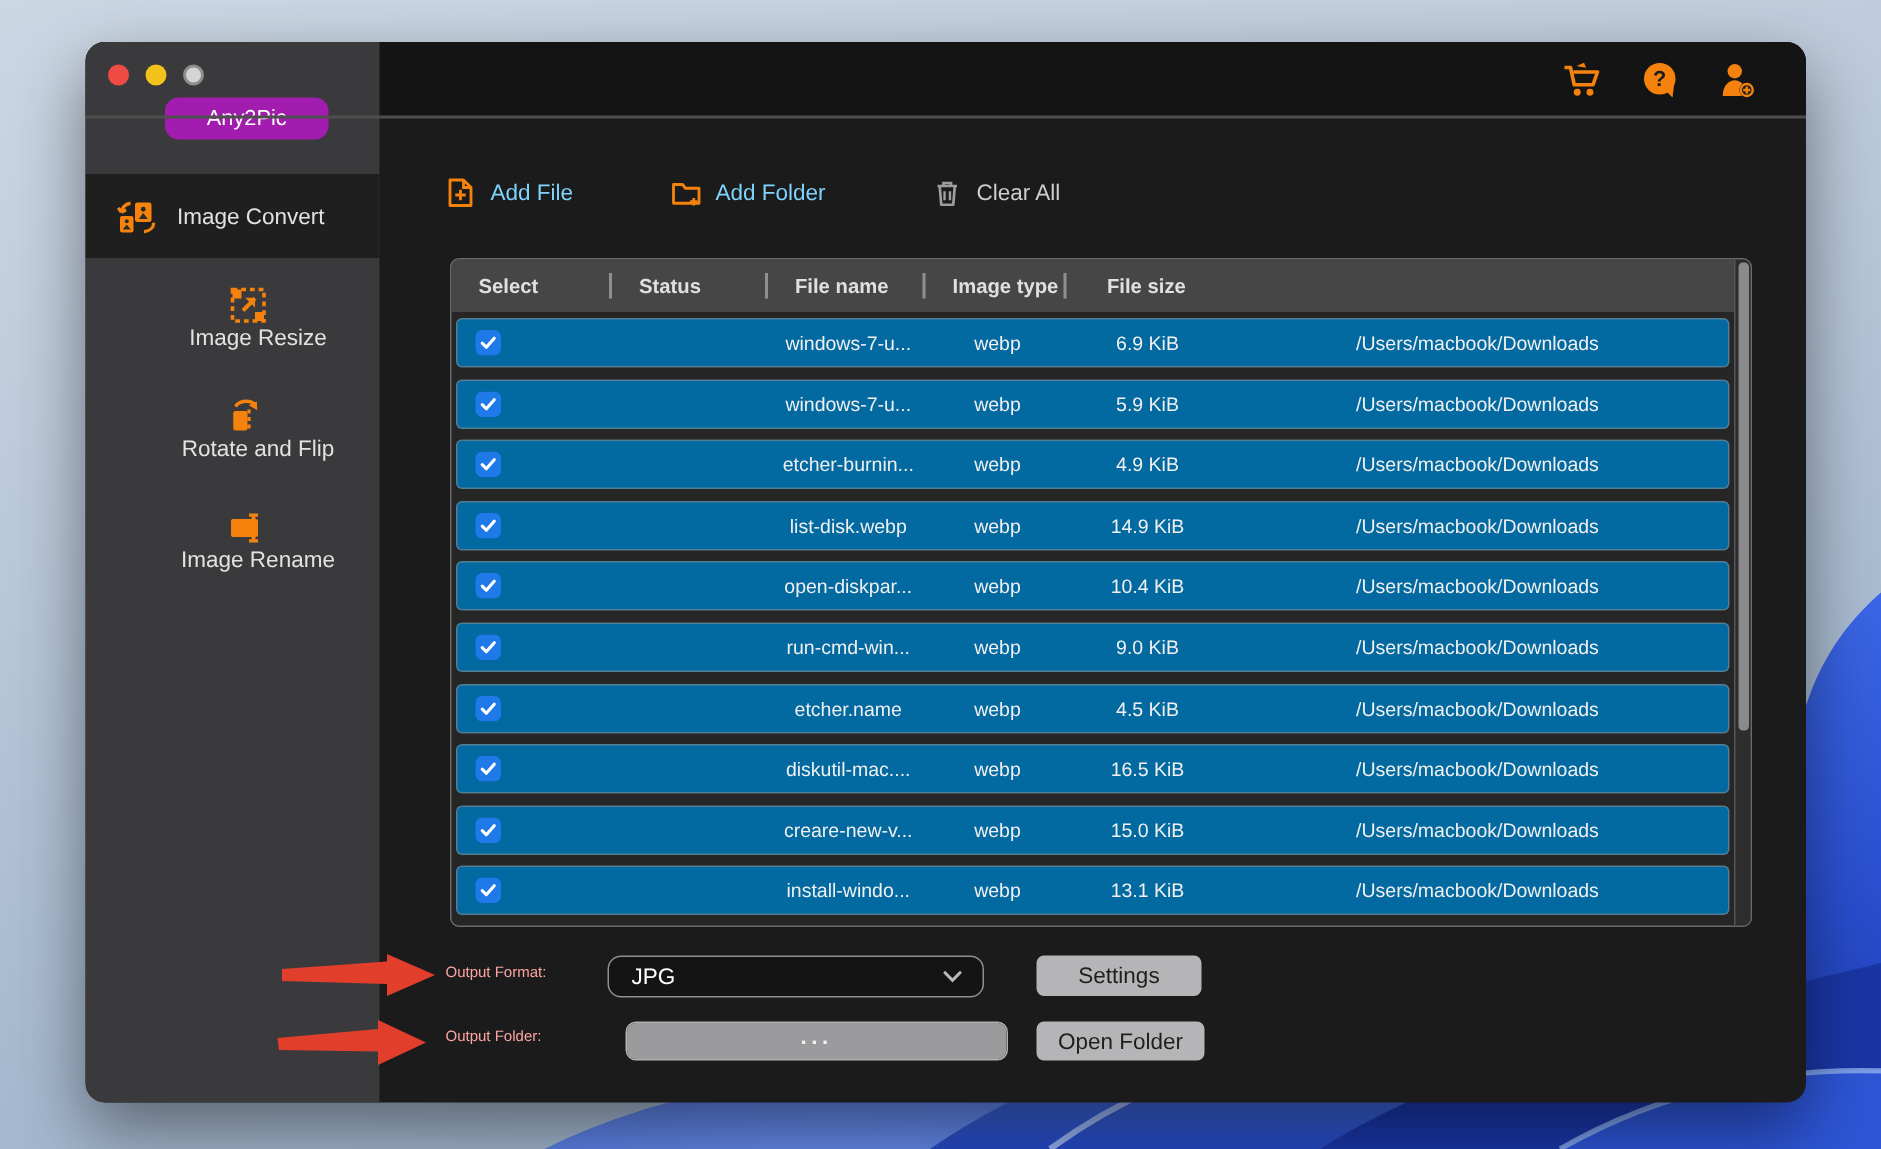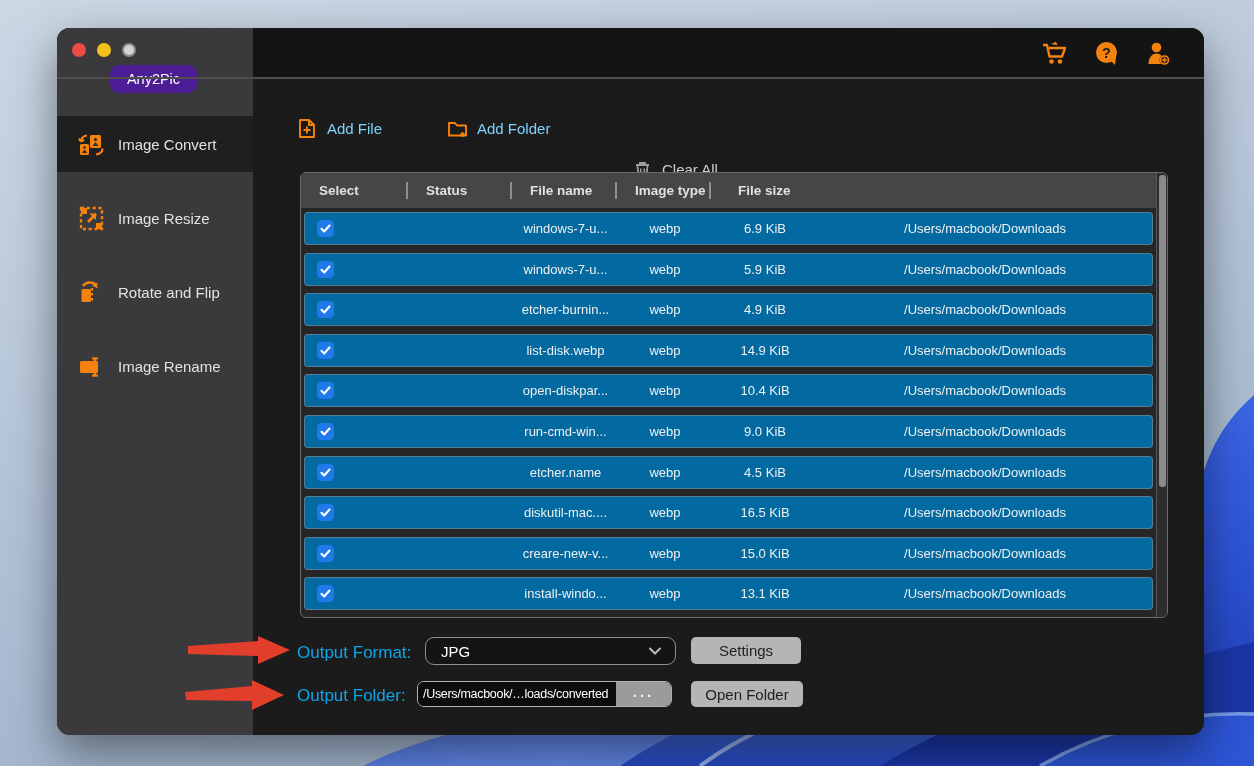--- a/index.html
+++ b/index.html
@@ -13,27 +13,27 @@
   .titlebar-sep { position:absolute; left:0; top:49px; width:100%; height:2px; background:#4e4e4e; z-index:1; }
   .titlebar-zone { position:absolute; left:0; top:0; width:100%; height:49px; background:#141414; }
 
   
   .sidebar { position:absolute; left:0; top:0; width:196px; height:100%; background:#3a3a3c; z-index:0; }
   .traffic-lights { position:absolute; left:15px; top:15px; display:flex; gap:11px; }
   .tl { width:14px; height:14px; border-radius:50%; }
   .tl-red { background:#ee4b45; }
   .tl-yellow { background:#f3c21b; }
   .tl-gray { background:#d4d4d4; border:2px solid #8e8e8e; }
-  .badge { position:absolute; left:53px; top:37px; width:87px; height:28px; z-index:2;
-           background:#4c1d95; border-radius:9px; color:#fff; font-size:14.5px;
+  .badge { position:absolute; left:53px; top:37px; width:109px; height:28px; z-index:2;
+           background:#a21caf; border-radius:9px; color:#fff; font-size:14.5px;
            display:flex; align-items:center; justify-content:center; }
   .nav { position:absolute; left:0; top:88px; width:100%; }
   .nav-item { height:56px; display:flex; align-items:center; padding-left:21px; cursor:default;text-align:right; }
   .nav-item.selected { background:#1f1f20; }
-  .nav-item + .nav-item { margin-top:18px; }
+  .nav-item + .nav-item { margin-top:18px;flex-direction:column; }
   .nav-icon { width:27px; height:27px; flex:0 0 27px; }
   .nav-label { margin-left:13px; color:#e2e2e2; font-size:15px; }
 
   
   .main { position:absolute; left:196px; top:0; right:0; bottom:0; }
   .top-icons { position:absolute; right:32px; top:12px; display:flex; gap:25px; align-items:center; z-index:2; }
   .top-icons svg { width:27px; height:27px; }
 
   .toolbar-item { position:absolute; top:84px; height:32px; display:flex; align-items:center; gap:9px; cursor:default; }
   .toolbar-item svg { width:21px; height:21px; }
@@ -54,22 +54,22 @@
   .trow { display:grid; grid-template-columns:104px 104px 105px 94px 106px 1fr; height:33px; margin-bottom:7.6px;
           background:#0369a1; border:1px solid rgba(145,145,145,.55); border-radius:4px; align-items:center; }
   .cell { color:#f0f0f0; font-size:13px; text-align:center; overflow:hidden; white-space:nowrap; }
   .c-select { display:flex; justify-content:flex-start; padding-left:12px; }
   .checkbox { width:17px; height:17px; background:#1f79e9; border-radius:4.5px; display:flex; align-items:center; justify-content:center; }
   .checkbox svg { width:11px; height:11px; }
   .sbar { width:11px; position:relative; border-left:1px solid #555; background:#2d2d2d; flex:0 0 11px; }
   .sb-thumb { position:absolute; left:1.5px; top:2px; width:7px; height:312px; background:#8a8a8d; border-radius:3px; }
 
   
-  .ctl-label { position:absolute; left:44px; color:#0ea5e9; font-size:17px; }
-  .dropdown { position:absolute; left:172px; top:609px; width:251px; height:28px; background:#141414;
+  .ctl-label { position:absolute; left:44px; color:#fca5a5; font-size:10px; }
+  .dropdown { position:absolute; left:152px; top:609px; width:251px; height:28px; background:#141414;
               border:1.5px solid #8f8f8f; border-radius:9px; display:flex; align-items:center;
               padding:0 12px 0 15px; color:#fff; font-size:15px; }
   .dropdown svg { margin-left:auto; width:16px; height:16px; }
   .gbtn { position:absolute; background:#b5b5b7; border:none; border-radius:5px; color:#1f1f1f;
           font-size:15px; font-family:inherit; display:flex; align-items:center; justify-content:center; cursor:default; }
   .folder-field { position:absolute; left:164px; top:653px; width:255px; height:26px; border:1px solid #b0b0b0;
                   border-radius:7px; display:flex; overflow:hidden; }
   .folder-text { width:198px; background:#0c0c0c; color:#fff; font-size:12.5px; display:flex; align-items:center;
                  padding-left:5px; white-space:nowrap; letter-spacing:-0.3px; }
   .folder-browse { flex:1; background:#9b9b9d; color:#f2f2f2; font-size:15px; font-weight:bold; letter-spacing:3px;
@@ -205,21 +205,21 @@
         </svg>
         <span class="tb-orange">Add File</span>
       </div>
       <div class="toolbar-item" style="left:194px;">
         <svg viewBox="0 0 21 21">
           <path d="M2 5 h6 l2 2.5 h9 v10 h-17 Z" fill="none" stroke="#f5820d" stroke-width="1.9" stroke-linejoin="round"></path>
           <path d="M15.5 14 v5 M13 16.5 h5" stroke="#f5820d" stroke-width="1.9"></path>
         </svg>
         <span class="tb-orange">Add Folder</span>
       </div>
-      <div class="toolbar-item" style="left:379px;margin-top:41px;">
+      <div class="toolbar-item" style="left:368px;">
         <svg viewBox="0 0 21 21">
           <path d="M4 6 h13 M8 6 V4 h5 v2" fill="none" stroke="#9e9e9e" stroke-width="1.8"></path>
           <path d="M5.5 6.5 l1 12 h8 l1-12" fill="none" stroke="#9e9e9e" stroke-width="1.8" stroke-linejoin="round"></path>
           <path d="M8.7 9.5 v6 M12.3 9.5 v6" stroke="#9e9e9e" stroke-width="1.6"></path>
         </svg>
         <span class="tb-gray">Clear All</span>
       </div>
 
       <div class="table">
         <div class="table-main">
@@ -391,21 +391,20 @@
       <div class="dropdown">
         <span>JPG</span>
         <svg viewBox="0 0 16 16">
           <path d="M3 5.5 L8 10.5 L13 5.5" fill="none" stroke="#b9b9b9" stroke-width="2.1" stroke-linecap="round"></path>
         </svg>
       </div>
       <button class="gbtn" style="left:438px; top:609px; width:110px; height:27px;">Settings</button>
 
       <div class="ctl-label" style="top:658px;">Output Folder:</div>
       <div class="folder-field">
-        <div class="folder-text">/Users/macbook/…loads/converted</div>
         <div class="folder-browse">...</div>
       </div>
       <button class="gbtn" style="left:438px; top:653px; width:112px; height:26px;">Open Folder</button>
 
     </div>
   </div>
 
   <svg class="arrows" viewBox="0 0 1254 766">
     <polygon points="188,646 258,641 258,636 290,650 258,664 258,656 188,654" fill="#e23e2c"></polygon>
     <polygon points="185,692 252,686 252,680 284,695 252,710 252,701 186,700" fill="#e23e2c"></polygon>

